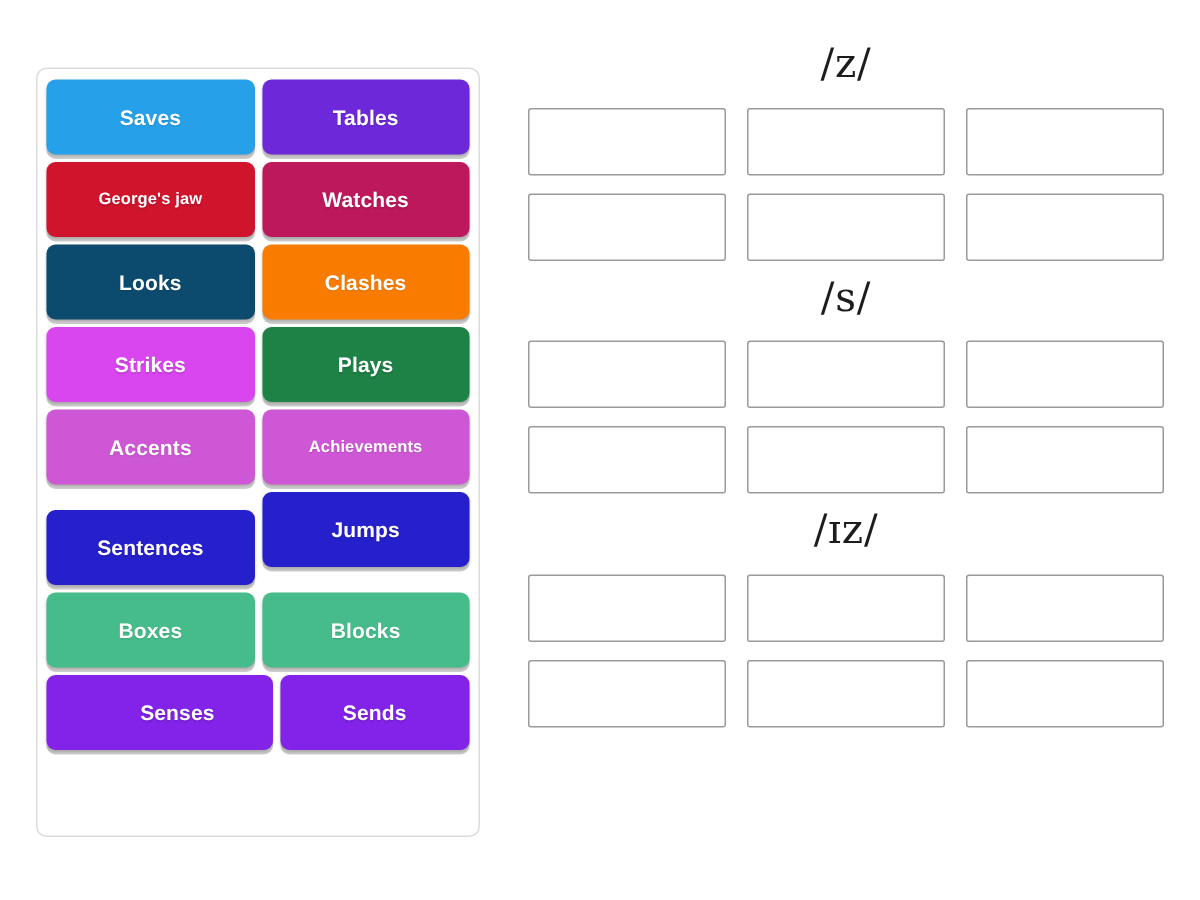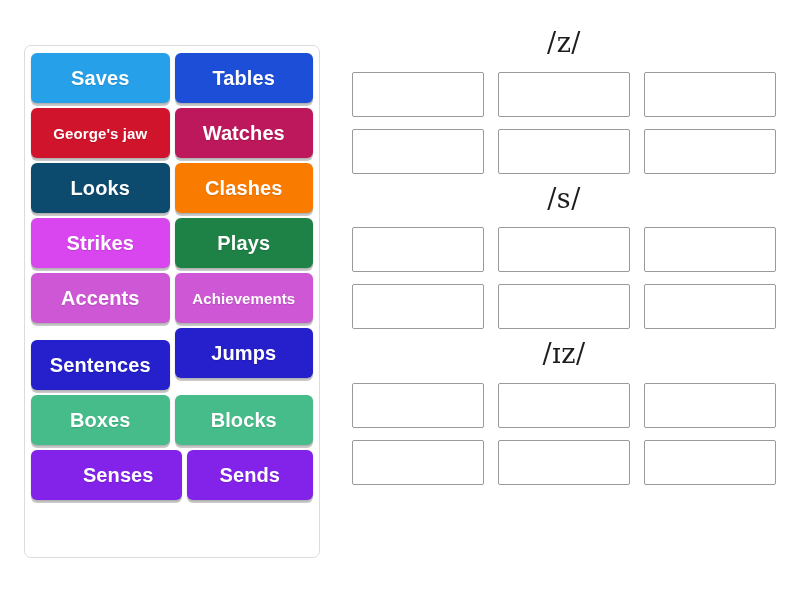--- a/index.html
+++ b/index.html
@@ -46,33 +46,33 @@
 
   .tile {
     flex: 1 1 0;
     min-width: 0;
     height: 50px;
     border-radius: 6px;
     display: flex;
     align-items: center;
     justify-content: center;
     color: #ffffff;
-    font-size: 20px;
+    font-size: 14px;
     font-weight: 600;
     letter-spacing: 0.1px;
     text-align: center;
     white-space: nowrap;
     overflow: hidden;
     cursor: move;
     user-select: none;
     box-shadow: 0 3px 0 rgba(0,0,0,0.20), 0 1px 2px rgba(0,0,0,0.18);
     text-shadow: 0 1px 1px rgba(0,0,0,0.13);
     background-image: linear-gradient(to bottom, rgba(255,255,255,0.16), rgba(255,255,255,0) 48%, rgba(0,0,0,0.07));
   }
-  .tile.shrink { font-size: 15px; text-align: center; }
+  .tile.shrink { font-size: 11px; text-align: center; }
 
   
   .zones {
     position: absolute;
     left: 352px;
     top: 28px;
     width: 424px;
   }
 
   .zone-group { margin-bottom: 10px; }
@@ -104,21 +104,21 @@
   }
 </style>
 </head>
 <body>
 
 <div id="app">
 
   <div class="tile-panel" id="tile-panel">
       <div class="tile-row">
         <div class="tile" style="background: rgb(38, 160, 232);">Saves</div>
-        <div class="tile" style="background: #1d4ed8;">Tables</div>
+        <div class="tile" style="background: #6d28d9;">Tables</div>
       </div>
       <div class="tile-row">
         <div class="tile shrink" style="background: rgb(208, 20, 44);">George's jaw</div>
         <div class="tile" style="background: #be185d;">Watches</div>
       </div>
       <div class="tile-row">
         <div class="tile" style="background: #0c4a6e; text-align: right;">Looks</div>
         <div class="tile" style="background: rgb(249, 124, 0);">Clashes</div>
       </div>
       <div class="tile-row">

